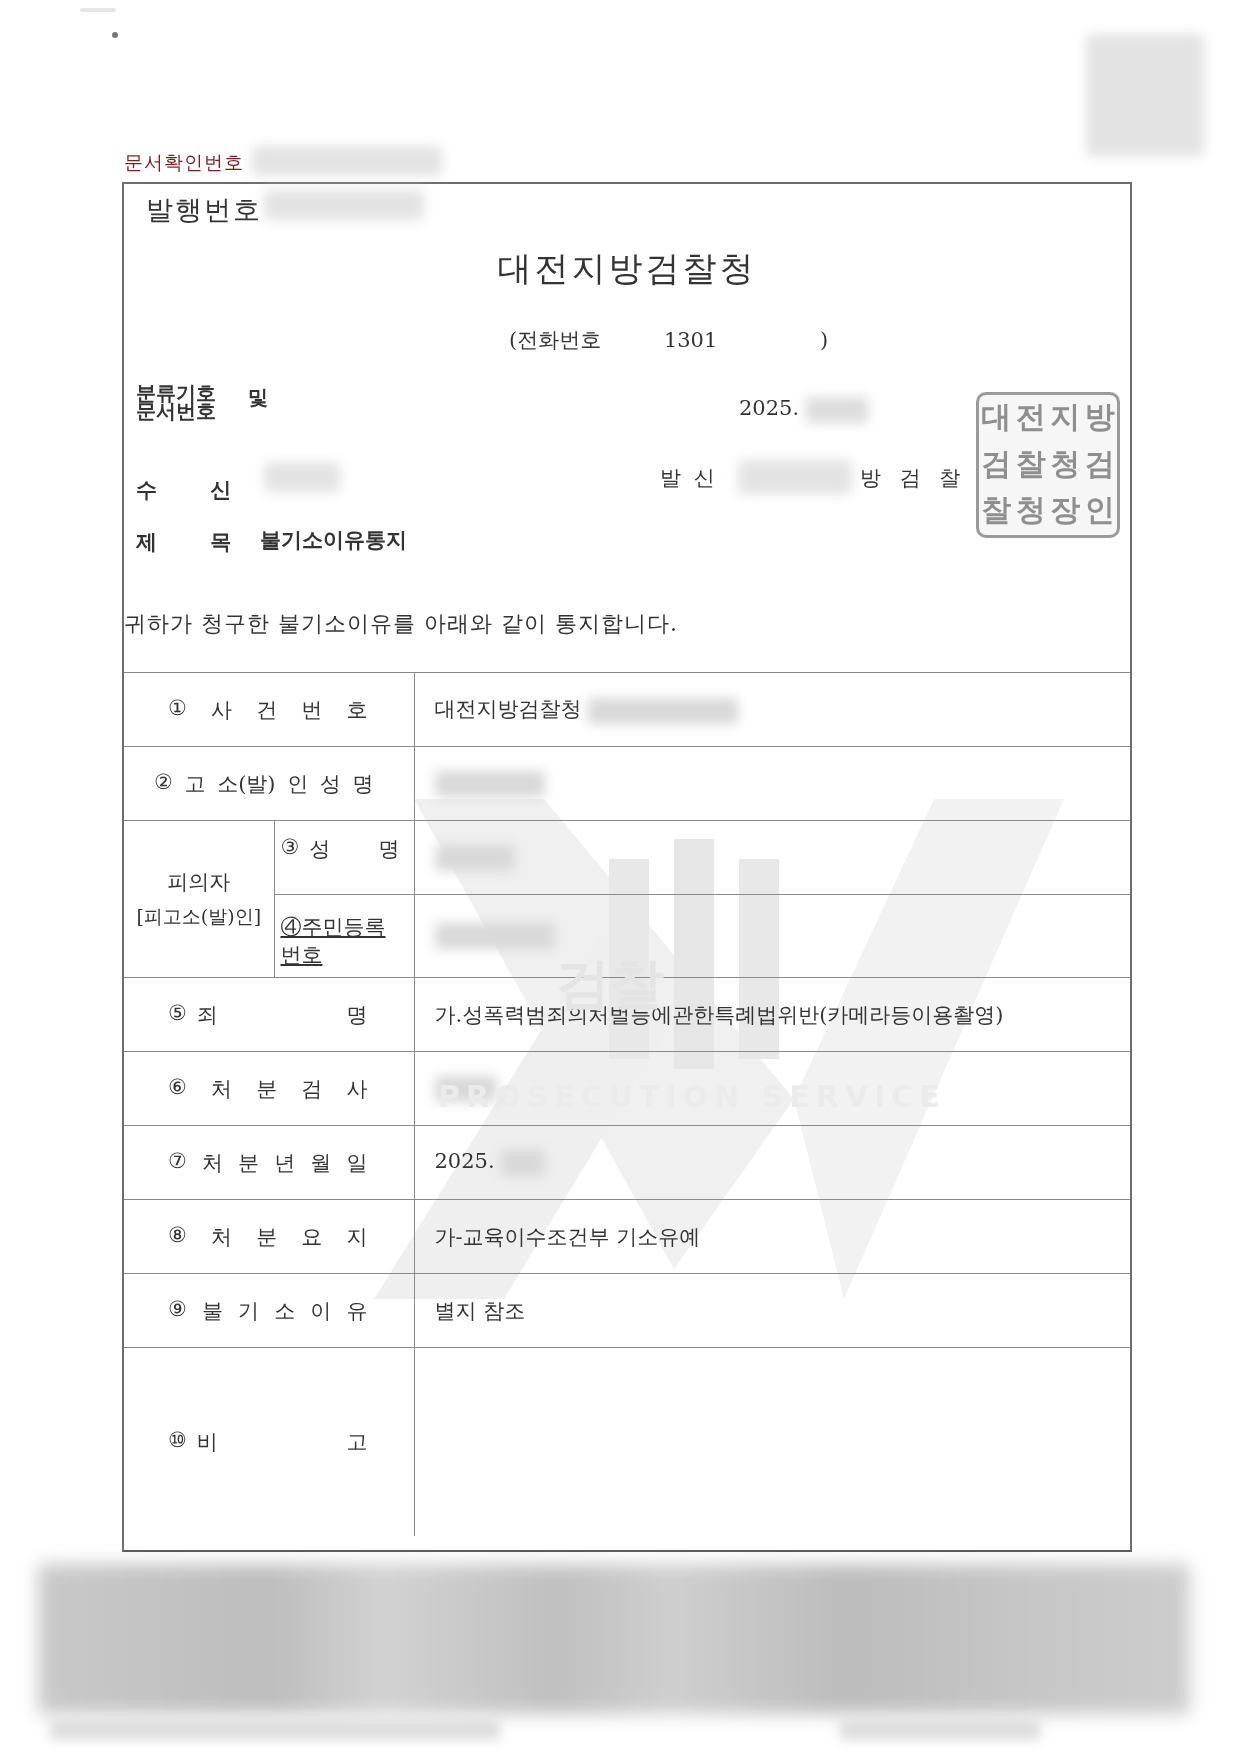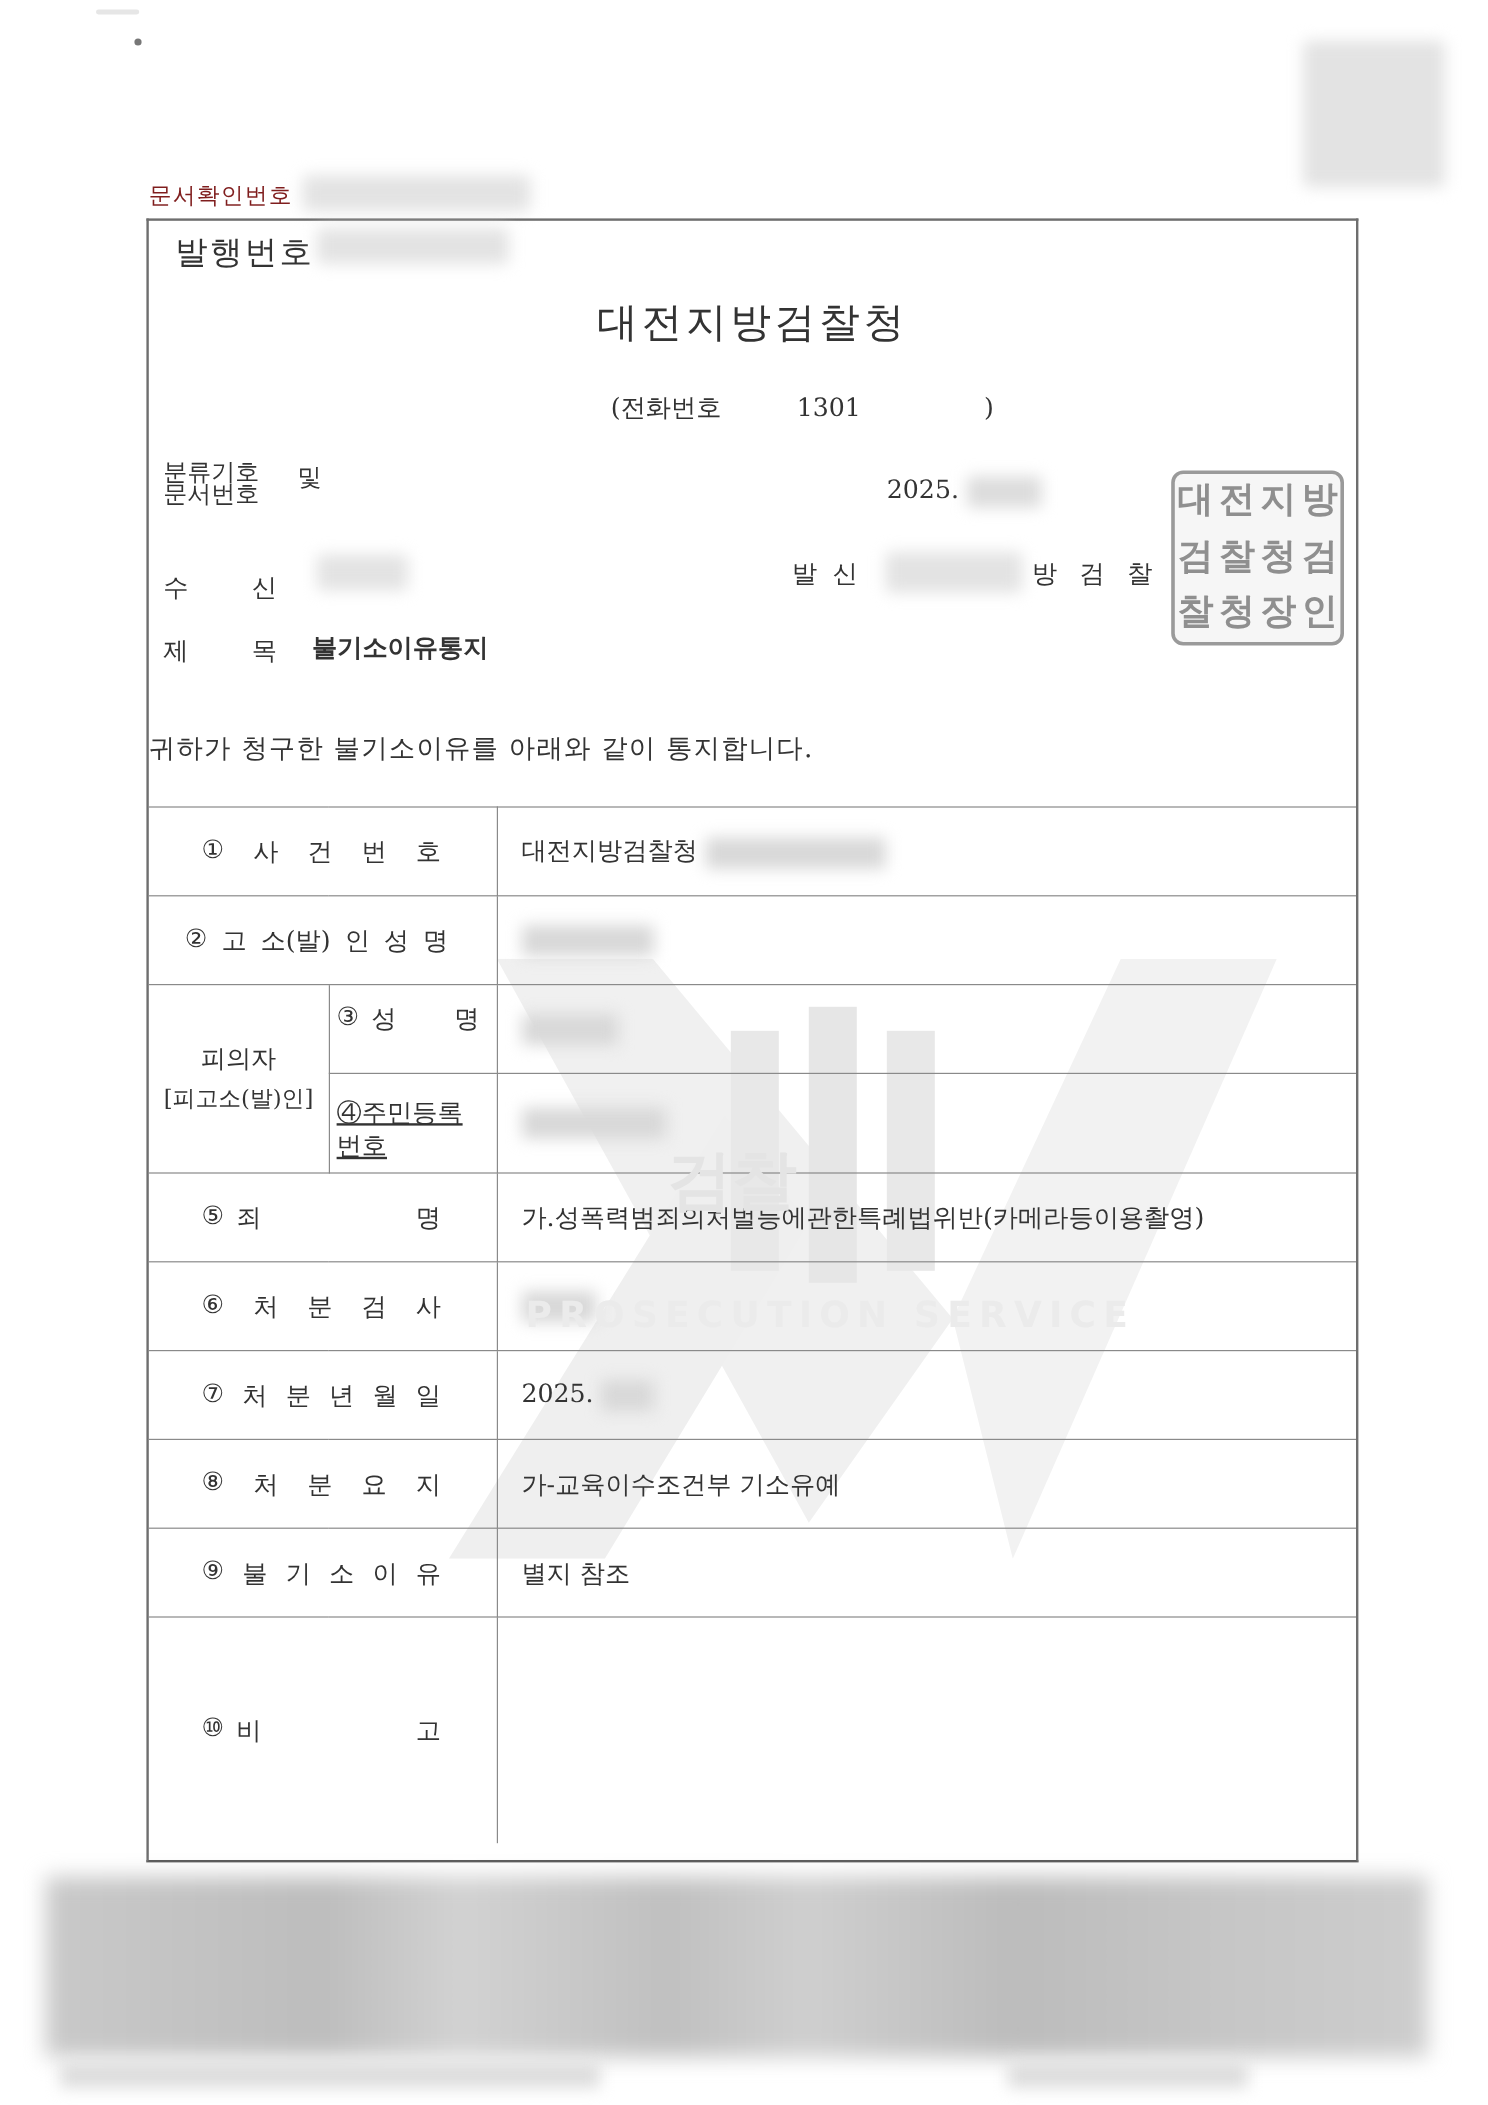--- a/index.html
+++ b/index.html
@@ -13,21 +13,21 @@
   .small-label { font-size:19px; color:#7f1d1d; letter-spacing:1px; }
   .frame {
     position:absolute; left:122px; top:182px; width:1010px; height:1370px;
     border-top:2px solid #6e6e6e; border-left:2px solid #6e6e6e; border-right:2px solid #6e6e6e;
     border-bottom:2px solid #555; box-sizing:border-box;
   }
   .title { position:absolute; left:0; right:0; top:62px; text-align:center; font-size:34px; letter-spacing:3px; color:#333; }
   .phone { position:absolute; left:385px; top:142px; font-size:21px; color:#333; }
   .phone .num { margin-left:56px; }
   .phone .close { margin-left:96px; }
-  .hdr-row { position:absolute; left:12px; font-size:21px; color:#333; }
+  .hdr-row { position:absolute; left:12px; font-size:21px; color:#333;font-weight:bold; }
   .intro { position:absolute; left:0; right:0; top:425px; font-size:22px; color:#333; letter-spacing:1px; }
   table.main { position:absolute; left:0; top:488px; width:1006px; border-collapse:collapse; font-size:21px; color:#333; }
   table.main td { border:1.5px solid #8a8a8a; height:73px; padding:0; vertical-align:middle; }
   table.main tr:first-child td { border-top:1.5px solid #8a8a8a; }
   table.main td:first-child { border-left:none; }
   table.main td:last-child { border-right:none; }
   table.main tr:last-child td { border-bottom:none; }
   .lbl { display:flex; justify-content:space-between; padding:0 46px 0 44px; }
   .lbl .ch { display:inline-block; }
   .val { padding-left:20px; position:relative; }

